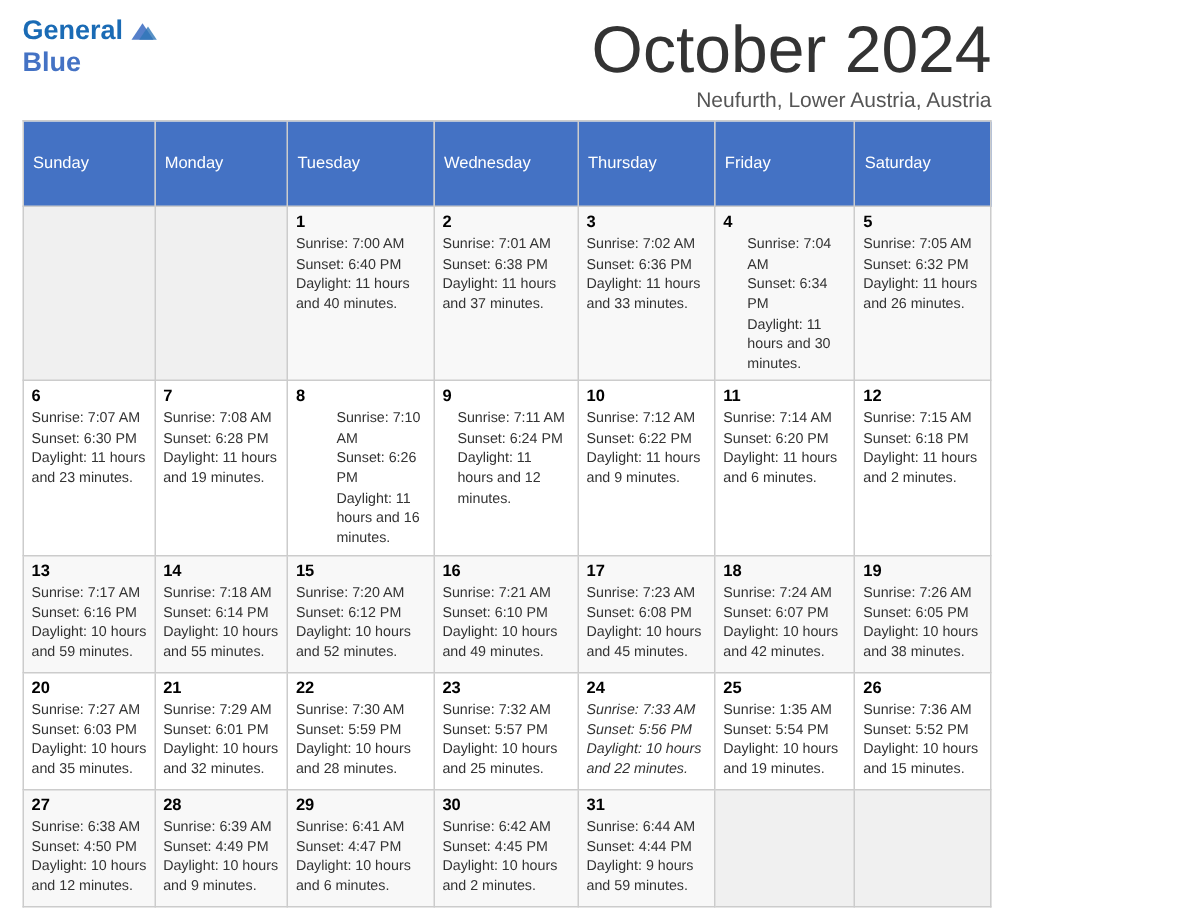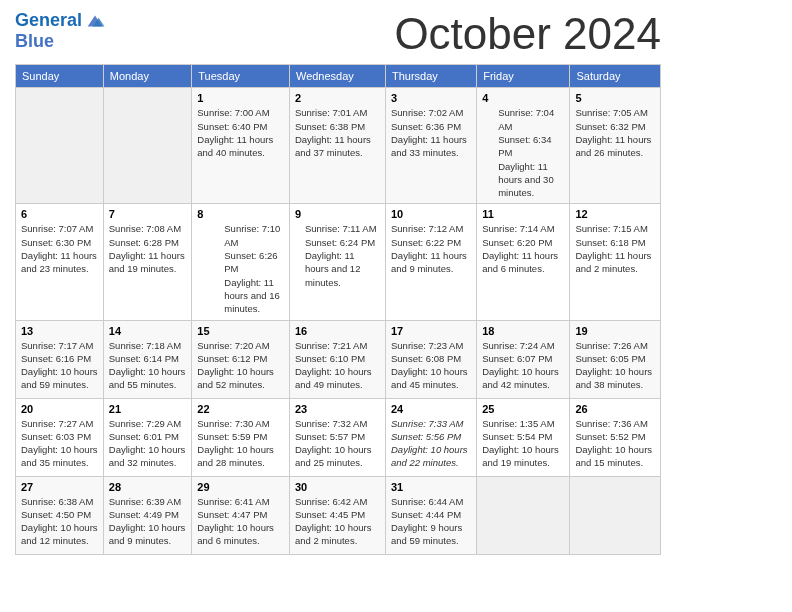--- a/index.html
+++ b/index.html
@@ -54,21 +54,21 @@
     }
     table {
       width: 100%;
       border-collapse: collapse;
       font-size: 10px;
     }
     thead tr th {
       background-color: #4472c4;
       color: #fff;
       text-align: left;
-      padding: 5px 6px;
+      padding: 22px 6px;
       font-size: 11px;
       font-weight: normal;
       border: 1px solid #ccc;
     }
     tbody tr td {
       border: 1px solid #ccc;
       vertical-align: top;
       padding: 4px 5px;
       width: 113px;
       height: 78px;
@@ -104,20 +104,21 @@
           <svg class="logo-icon" viewBox="0 0 30 25" xmlns="http://www.w3.org/2000/svg">
             <polygon points="5,20 15,5 25,20" fill="#4472c4" opacity="0.9"></polygon>
             <polygon points="12,20 20,8 28,20" fill="#2e75b6" opacity="0.8"></polygon>
           </svg>
         </div>
         <div class="logo-text" style="color:#4472c4;font-size:18px;font-weight:bold;">Blue</div>
       </div>
     </div>
     <div class="title-block">
       <div class="month-title">October 2024</div>
+      <div class="location">Neufurth, Lower Austria, Austria</div>
     </div>
   </div>
 
   <table>
     <thead>
       <tr id="weekday-header">
           <th>Sunday</th>
           <th>Monday</th>
           <th>Tuesday</th>
           <th>Wednesday</th>

